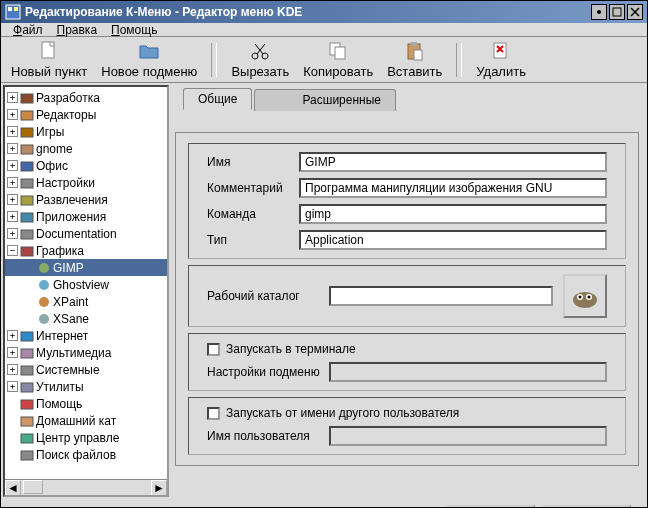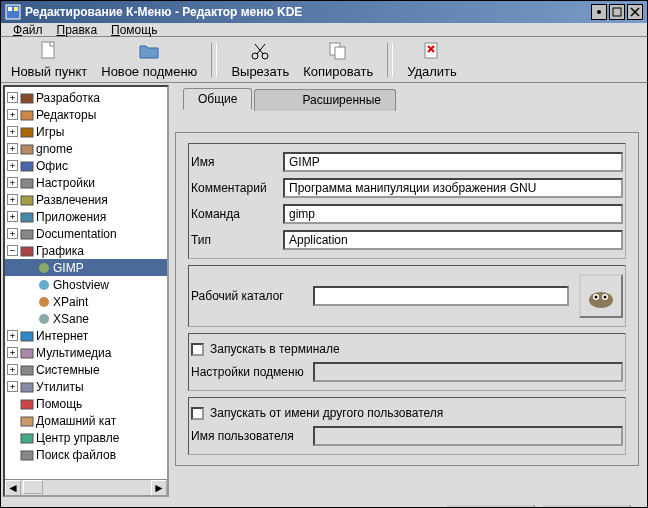--- a/index.html
+++ b/index.html
@@ -29,21 +29,21 @@
 .tree-scroll { position: absolute; bottom: 0; left: 0; right: 0; height: 16px; background: #dcdcdc; border-top: 1px solid #888; display: flex; }
 .tree-scroll .sbtn { width: 16px; height: 16px; background: #dcdcdc; border: 1px outset #fff; display: flex; align-items: center; justify-content: center; }
 .tree-scroll .strack { flex: 1; }
 .tree-scroll .sthumb { width: 20px; height: 14px; background: #dcdcdc; border: 1px outset #fff; margin-left: 2px;}
 .editor { flex: 1; padding: 4px 8px 4px 4px; display: flex; flex-direction: column; gap: 23px; }
 .tabs { display: flex; height: 22px; margin-left: 8px; }
 .tab { padding: 3px 14px; background: #dcdcdc; border: 1px solid #888; border-bottom: none; border-radius: 3px 3px 0 0; cursor: pointer; margin-right: 2px; position: relative; }
 .tab.active { background: #dcdcdc; border-bottom: 1px solid #dcdcdc; top: 1px; z-index: 2; }
 .tab.inactive { background: #c8c8c8; top: 2px; padding-left: 47px;}
 .tabpage { border: 1px solid #888; background: #dcdcdc; flex: 1; padding: 10px 12px; display: flex; flex-direction: column; gap: 6px; position: relative; }
-.group { border: 1px inset #aaa; padding: 8px 2px; }
+.group { border: 1px inset #aaa; padding: 8px 18px; }
 .row { display: flex; align-items: center; margin-bottom: 6px; }
 .row:last-child { margin-bottom: 0; }
 .row .lbl { width: 92px; }
 .row .lbl.wide { width: 122px; }
 .row .inp { flex: 1; height: 20px; border: 2px inset #999; background: #fff; padding: 0 4px; font-size: 12px; }
 .row .inp.disabled { background: #dcdcdc; }
 .iconbtn { width: 44px; height: 44px; border: 2px outset #ccc; background: #dcdcdc; margin-left: 10px; display: flex; align-items: center; justify-content: center; cursor: pointer; }
 .chk { width: 13px; height: 13px; border: 2px inset #999; background: #fff; margin-right: 6px; }
 .footer { display: flex; justify-content: flex-end; gap: 8px; padding: 4px 8px 4px 4px; }
 .fbtn { width: 88px; height: 24px; border: 2px outset #ccc; background: #dcdcdc; color: #888; display: flex; align-items: center; justify-content: center; margin-top: 12px; }
@@ -108,20 +108,28 @@
         </svg></span>
     <span class="tlabel">Вырезать</span>
   </div>
   <div class="tbtn">
     <span class="ticon"><svg viewBox="0 0 22 22">
           <rect x="3" y="3" width="10" height="12" fill="#fff" stroke="#888"></rect>
           <rect x="8" y="7" width="10" height="12" fill="#fff" stroke="#888"></rect>
         </svg></span>
     <span class="tlabel">Копировать</span>
   </div>
+  <div class="tbtn">
+    <span class="ticon"><svg viewBox="0 0 22 22">
+          <rect x="4" y="4" width="12" height="15" fill="#c96" stroke="#864"></rect>
+          <rect x="7" y="2" width="6" height="4" fill="#aaa"></rect>
+          <rect x="10" y="10" width="8" height="10" fill="#fff" stroke="#888"></rect>
+        </svg></span>
+    <span class="tlabel">Вставить</span>
+  </div>
   <div class="tsep"></div>
   <div class="tbtn">
     <span class="ticon"><svg viewBox="0 0 22 22">
           <rect x="4" y="3" width="12" height="15" fill="#fff" stroke="#888"></rect>
           <path d="M7 6L13 12M13 6L7 12" stroke="#d00" stroke-width="2"></path>
         </svg></span>
     <span class="tlabel">Удалить</span>
   </div>
 </div>
 

